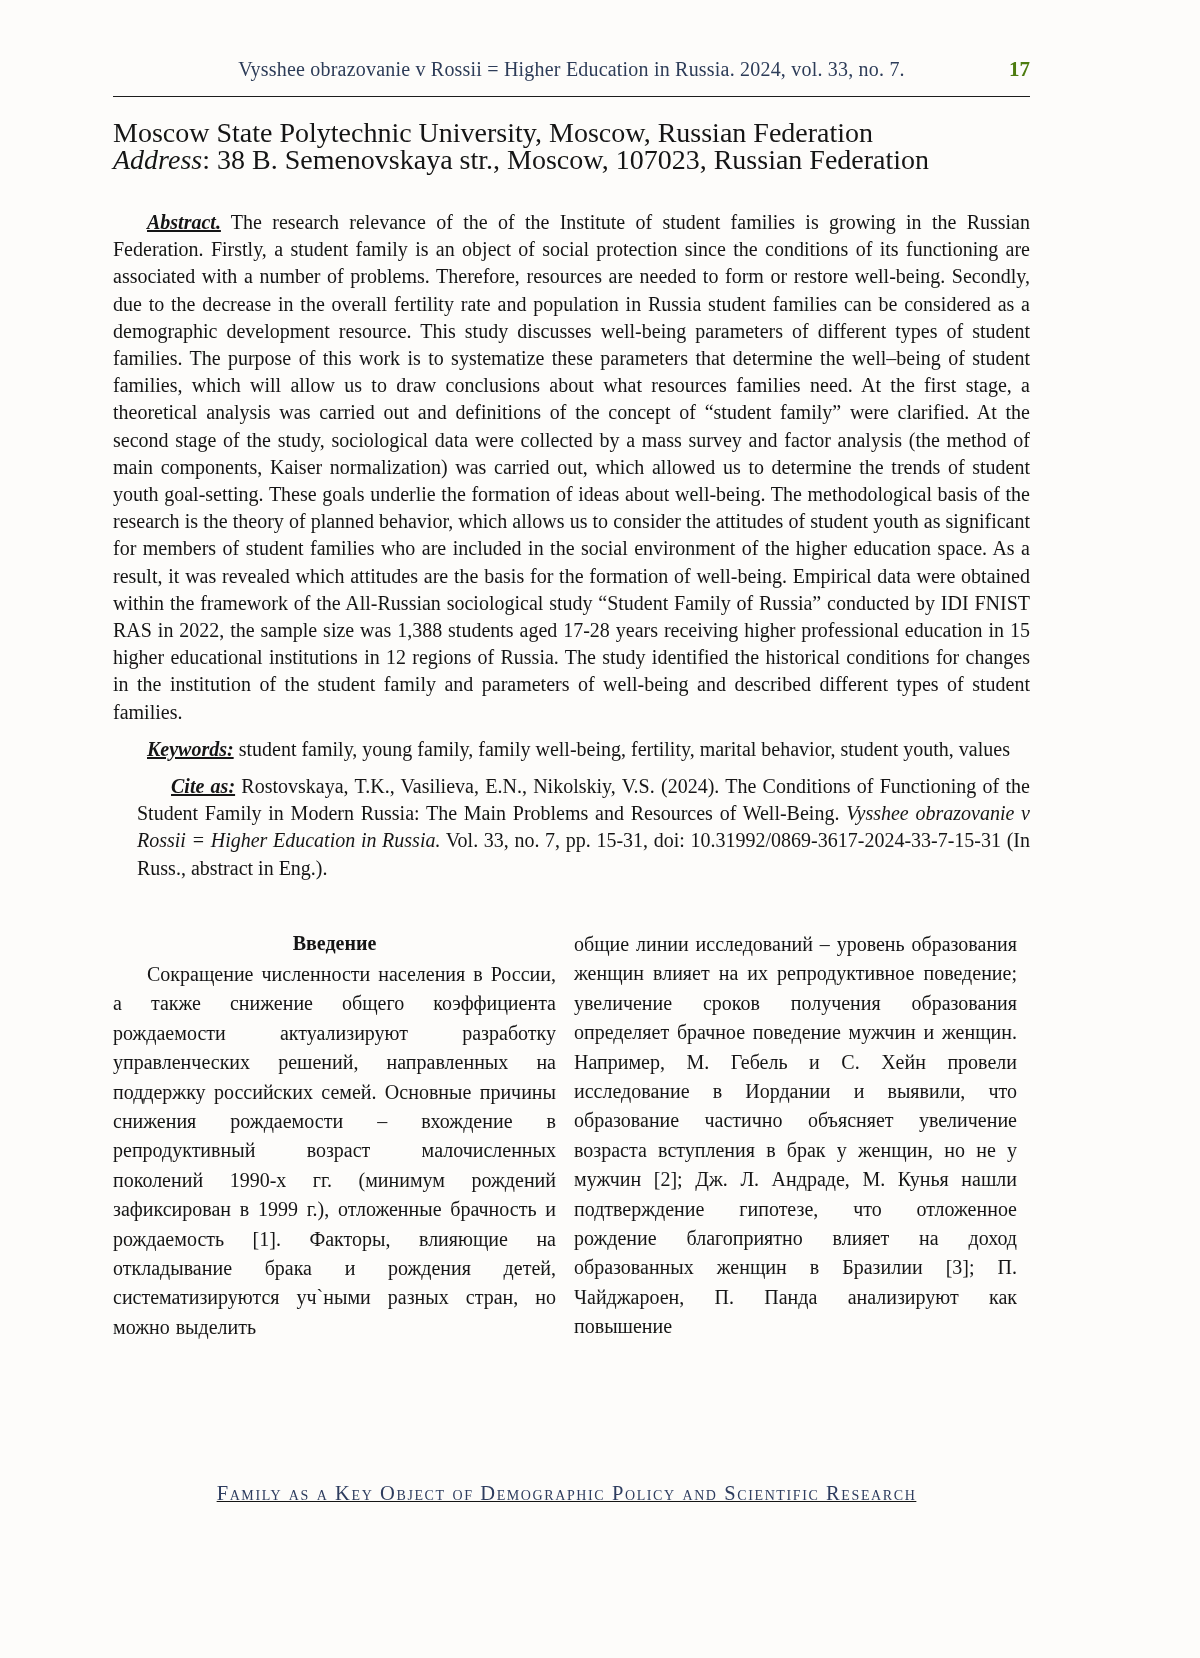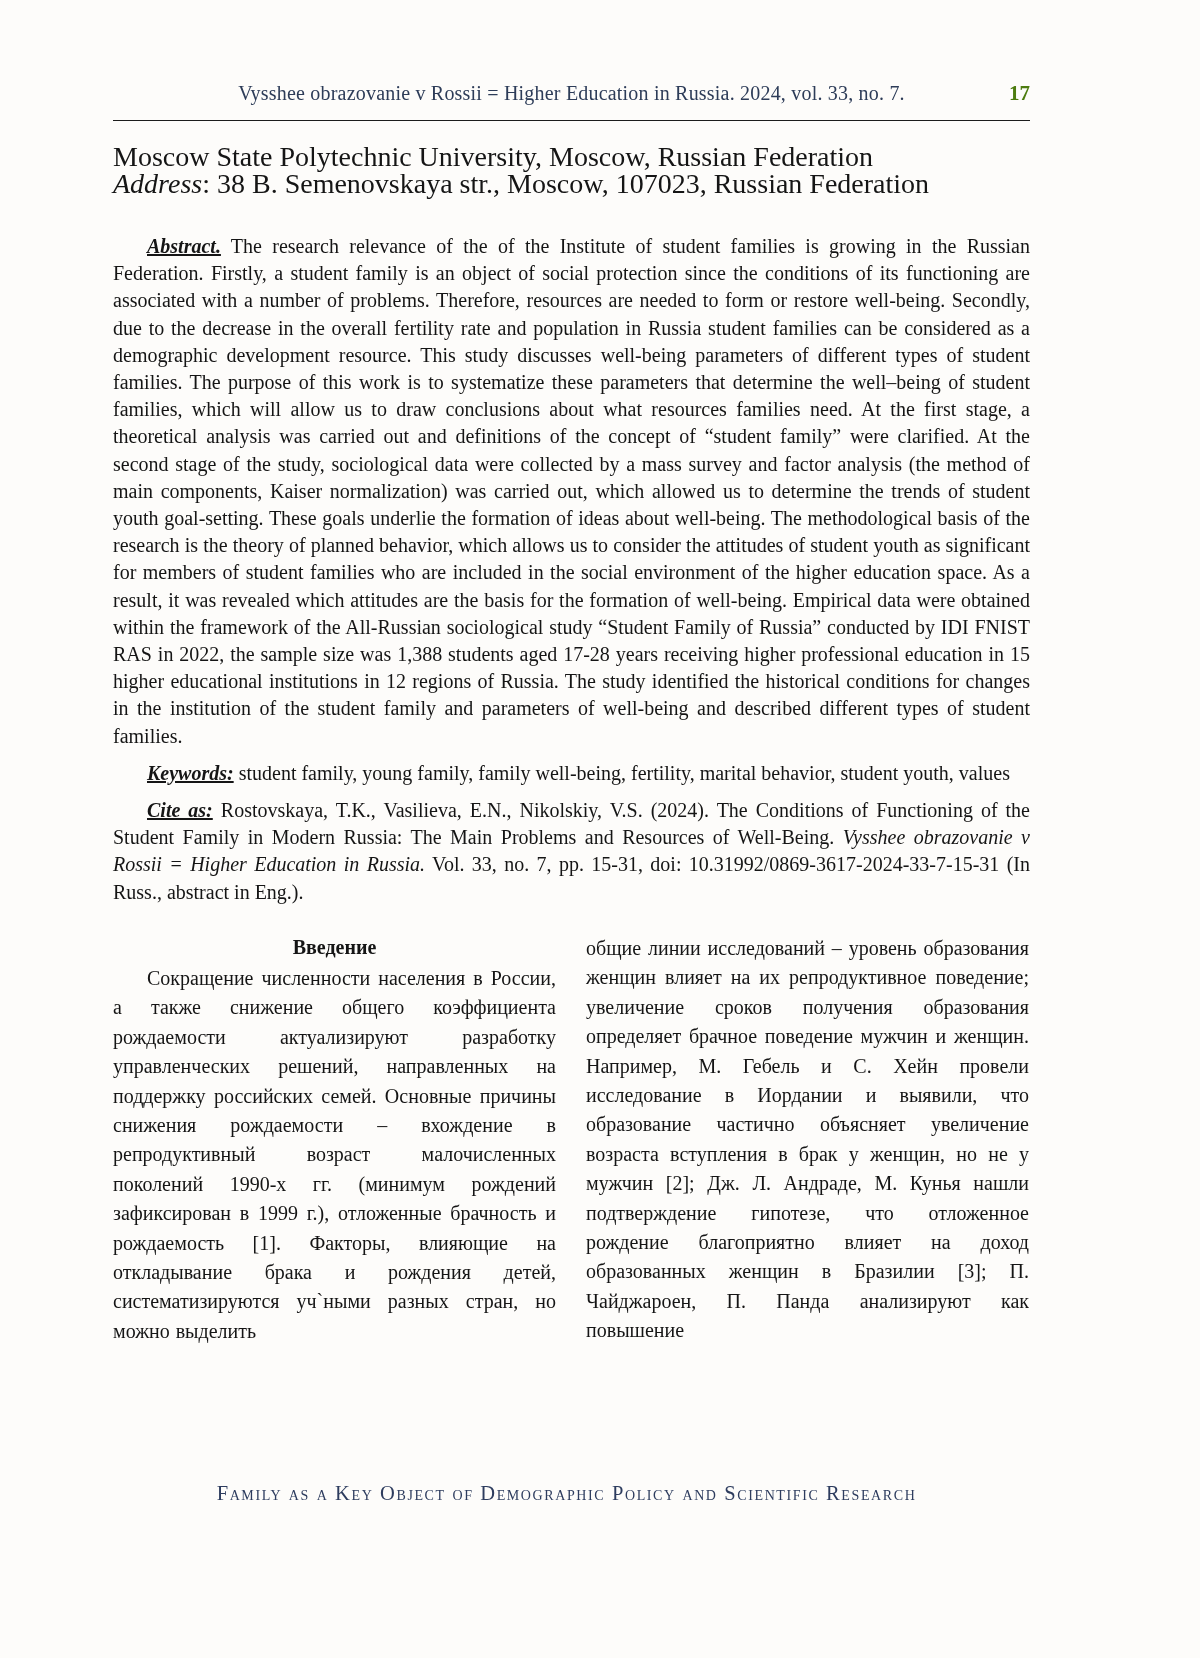--- a/index.html
+++ b/index.html
@@ -6,21 +6,21 @@
     margin: 0;
     padding: 0;
     background: #ffffff;
   }
   .page {
     position: relative;
     width: 1200px;
     height: 1658px;
     background: #fdfcfa;
     box-sizing: border-box;
-    padding: 80px 170px 0 113px;
+    padding: 56px 170px 0 113px;
     font-family: "Liberation Serif", "DejaVu Serif", serif;
     color: #151515;
     overflow: hidden;
   }
   
   .page-header { position: relative; }
   .header-row {
     position: relative;
     text-align: center;
     line-height: 26px;
@@ -53,28 +53,28 @@
   
   .para {
     margin: 0;
     font-size: 20px;
     line-height: 27.2px;
     text-align: justify;
   }
   .indent { text-indent: 34px; }
   .abstract-block { margin-top: 36px; }
   .kw-block   { margin-top: 10px; }
-  .cite-block { margin-top: 10px; }
+  .cite-block { margin-top: 10px; margin-left: 24px; }
   .bi { font-weight: bold; font-style: italic; text-decoration: underline; }
   .it { font-style: italic; }
   
   .two-col {
-    margin-top: 28px;
+    margin-top: 48px;
     display: flex;
-    gap: 30px;
+    gap: 18px;
   }
   .col { width: 443px; }
   .section-heading {
     margin: 0 0 3px 0;
     font-size: 20px;
     font-weight: bold;
     text-align: center;
     line-height: 27px;
   }
   .col-para {
@@ -83,20 +83,21 @@
     text-align: justify;
     word-spacing: 1px;
   }
   
   .page-footer {
     position: absolute;
     left: 113px;
     right: 180px;
     top: 1482px;
     text-align: center;
+    text-decoration: underline;
   }
   .footer-text {
     font-variant: small-caps;
     font-size: 20.5px;
     letter-spacing: 1.6px;
     color: #2d3c5e;
     font-weight: 500;
   }
 </style>
 </head>

